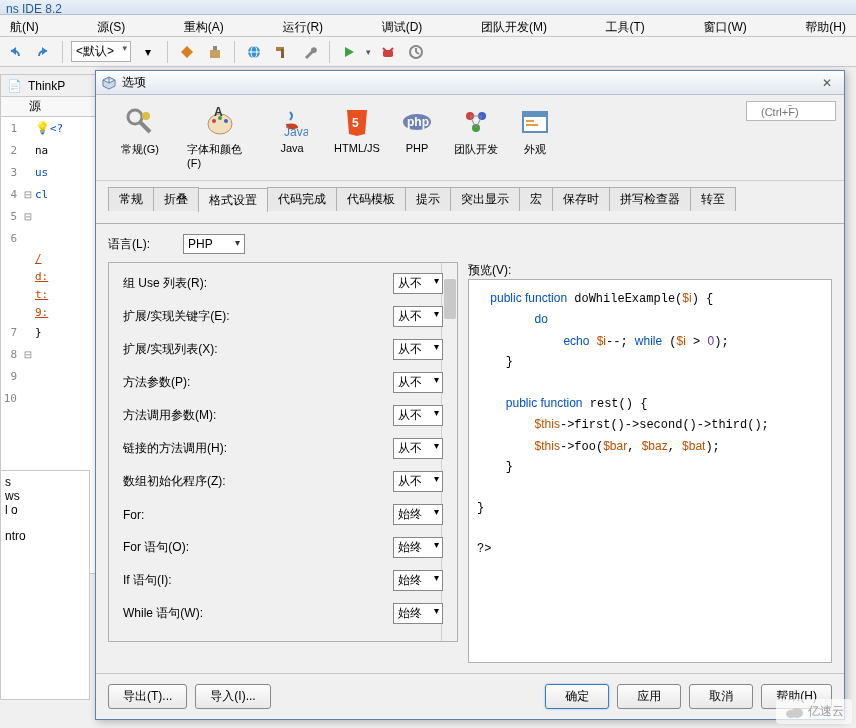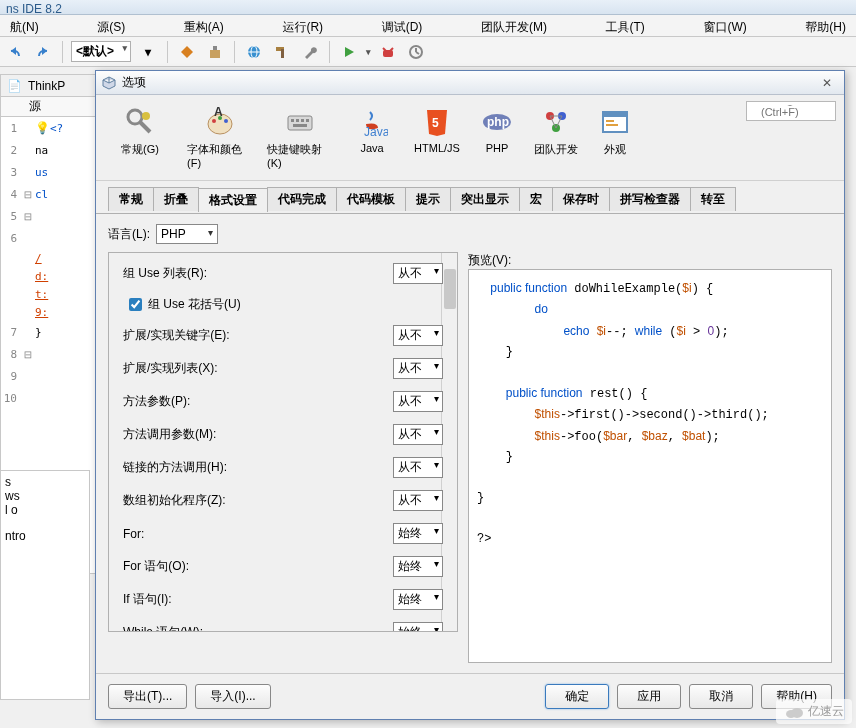--- a/index.html
+++ b/index.html
@@ -1,20 +1,20 @@
 <!DOCTYPE html>
 <html><head>
 <meta charset="utf-8">
 <style>
 * { box-sizing: border-box; margin: 0; padding: 0; font-family: "Microsoft YaHei", "SimSun", Arial, sans-serif; font-size: 12px; }
 body { background: #f0f0f0; width: 856px; height: 728px; overflow: hidden; position: relative; }
 .titlebar { background: linear-gradient(#e8f0f8, #d8e4f0); height: 15px; padding: 2px 6px; color: #2a5a8a; border-bottom: 1px solid #b0c0d0; }
 .menubar { height: 22px; background: #f4f4f4; display: flex; gap: 4px; padding: 2px 4px; border-bottom: 1px solid #c8c8c8; justify-content: space-between; }
 .menubar span { padding: 2px 6px; cursor: default; }
-.toolbar { height: 30px; background: #f4f4f4; display: flex; align-items: center; gap: 6px; padding: 0 4px; border-bottom: 1px solid #c8c8c8; font-weight: bold; }
+.toolbar { height: 30px; background: #f4f4f4; display: flex; align-items: center; gap: 6px; padding: 0 4px; border-bottom: 1px solid #c8c8c8; }
 .tb-btn { width: 22px; height: 22px; display: inline-flex; align-items: center; justify-content: center; }
 .tb-sep { width: 1px; height: 22px; background: #c8c8c8; margin: 0 2px; }
 .tb-combo { border: 1px solid #b0b0b0; background: #fff; padding: 1px 14px 1px 4px; min-width: 60px; position: relative; }
 .tb-combo::after { content: "▾"; position: absolute; right: 3px; font-size: 9px; color: #555; }
 .editor-area { position: absolute; top: 74px; left: 0; width: 100px; height: 500px; background: #fff; border: 1px solid #c8c8c8; }
 .gutter { display: flex; flex-direction: column; }
 .gutter-row { display: flex; height: 22px; align-items: center; }
 .ln { width: 20px; text-align: right; color: #888; padding-right: 4px; font-family: monospace; font-size: 11px; }
 .fold { width: 14px; text-align: center; color: #888; font-size: 10px; }
 .code { font-family: monospace; font-size: 11px; }
@@ -27,25 +27,25 @@
 .dlg-title { height: 24px; background: linear-gradient(#fdfdfd, #e2e8ef); display: flex; align-items: center; padding: 0 6px; border-bottom: 1px solid #b8c0cc; }
 .dlg-title-icon { width: 14px; height: 14px; margin-right: 6px; }
 .dlg-close { margin-left: auto; font-family: Arial; color: #555; padding: 0 6px; }
 .dlg-cat-row { display: flex; padding: 6px 8px; gap: 8px; align-items: flex-start; border-bottom: 1px solid #d0d0d0; }
 .cat-item { display: flex; flex-direction: column; align-items: center; width: 72px; padding: 4px 2px; border: 1px solid transparent; border-radius: 3px; cursor: pointer; }
 .cat-item.selected { background: #cee2f5; border: 1px solid #5a9ad8; }
 .cat-icon { width: 32px; height: 32px; margin-bottom: 4px; display: flex; align-items: center; justify-content: center; }
 .cat-label { font-size: 11px; }
 .search-box { margin-left: auto; display: flex; align-items: center; border: 1px solid #b8b8b8; background: #fff; padding: 2px 4px; width: 90px; height: 20px; flex-direction: column; }
 .search-box input { border: none; outline: none; width: 60px; font-size: 11px; color: #999; }
-.tab-row { display: flex; padding: 6px 12px 2px; gap: 0; border-bottom: 1px solid #b0b0b0; font-weight: bold; }
+.tab-row { display: flex; padding: 6px 12px 12px; gap: 0; border-bottom: 1px solid #b0b0b0; }
 .tab { padding: 3px 10px; border: 1px solid #b0b0b0; border-bottom: none; background: #e8e8e8; margin-right: -1px; cursor: pointer; }
 .tab.active { background: #f0f0f0; position: relative; top: 1px; }
 .tab-content { flex: 1; padding: 10px 12px; display: flex; flex-direction: column; }
-.lang-row { display: flex; align-items: center; gap: 0; margin-bottom: 8px; }
+.lang-row { display: flex; align-items: center; gap: 27px; margin-bottom: 8px; }
 .lang-row label { min-width: 48px; }
 .combo { border: 1px solid #888; background: #fff; padding: 2px 18px 2px 4px; position: relative; min-width: 62px; display: inline-block; }
 .combo::after { content: "▾"; position: absolute; right: 4px; font-size: 10px; color: #333; }
 .split { display: flex; flex: 1; gap: 10px; min-height: 0; }
 .left-col { width: 350px; }
 .right-col { flex: 1; display: flex; flex-direction: column; }
 .groupbox { border: 1px solid #b0b0b0; height: 380px; overflow-y: auto; position: relative; }
 .groupbox-inner { padding: 10px 14px; }
 .opt-row { display: flex; align-items: center; justify-content: space-between; margin-bottom: 12px; }
 .opt-label { }
@@ -264,33 +264,20 @@
           <svg width="32" height="32">
             <ellipse cx="16" cy="18" rx="12" ry="10" fill="#f0e0c0" stroke="#b89060"></ellipse>
             <circle cx="10" cy="15" r="2" fill="#d04040"></circle>
             <circle cx="16" cy="12" r="2" fill="#40a040"></circle>
             <circle cx="22" cy="15" r="2" fill="#4060d0"></circle>
             <text x="10" y="10" font-size="14" font-weight="bold" fill="#333">A</text>
           </svg>
         </span>
       <span class="cat-label">字体和颜色(F)</span>
     </div>
-    <div class="cat-item">
-      <span class="cat-icon">
-          <svg width="32" height="32">
-            <rect x="4" y="10" width="24" height="14" rx="2" fill="#d8d8d8" stroke="#888"></rect>
-            <rect x="7" y="13" width="3" height="3" fill="#888"></rect>
-            <rect x="12" y="13" width="3" height="3" fill="#888"></rect>
-            <rect x="17" y="13" width="3" height="3" fill="#888"></rect>
-            <rect x="22" y="13" width="3" height="3" fill="#888"></rect>
-            <rect x="9" y="18" width="14" height="3" fill="#888"></rect>
-          </svg>
-        </span>
-      <span class="cat-label">快捷键映射(K)</span>
-    </div>
     <div class="cat-item" style="width:56px">
       <span class="cat-icon">
           <svg width="32" height="32">
             <path d="M10 18 Q10 26 22 22 Q22 16 10 18" fill="#d04020"></path>
             <path d="M14 6 Q18 10 14 14" stroke="#4080d0" stroke-width="2" fill="none"></path>
             <text x="8" y="30" font-size="9" fill="#4080d0">Java</text>
           </svg>
         </span>
       <span class="cat-label">Java</span>
     </div>
@@ -365,24 +352,20 @@
 
     <div class="split">
       <div class="left-col">
         <div class="groupbox">
           <div class="vsb"></div>
           <div class="groupbox-inner">
             <div class="opt-row">
               <span class="opt-label">组 Use 列表(R):</span>
               <div class="opt-combo"><span>从不</span></div>
             </div>
-            <div class="chk-row">
-              <input type="checkbox" checked="" style="">
-              <span>组 Use 花括号(U)</span>
-            </div>
             <div class="opt-row">
                 <span class="opt-label">扩展/实现关键字(E):</span>
                 <div class="opt-combo"><span>从不</span></div>
               </div>
             <div class="opt-row">
                 <span class="opt-label">扩展/实现列表(X):</span>
                 <div class="opt-combo"><span>从不</span></div>
               </div>
             <div class="opt-row">
                 <span class="opt-label">方法参数(P):</span>

